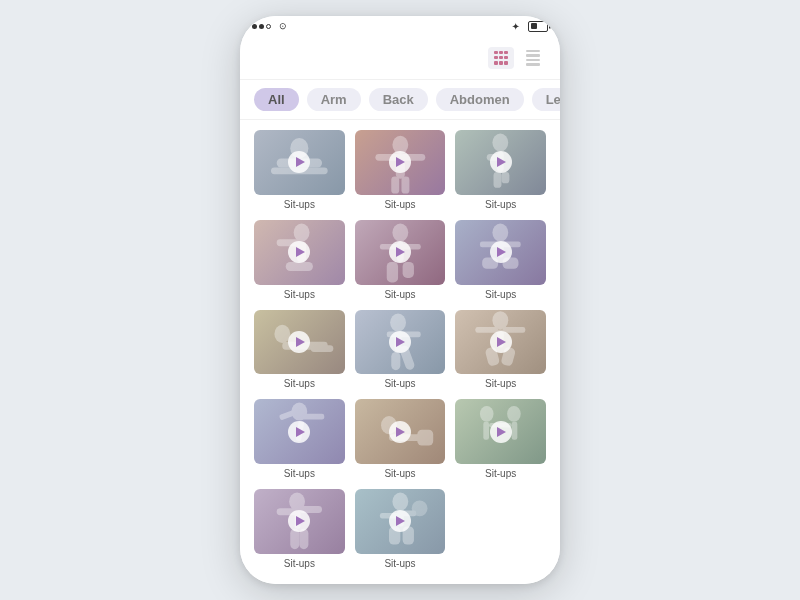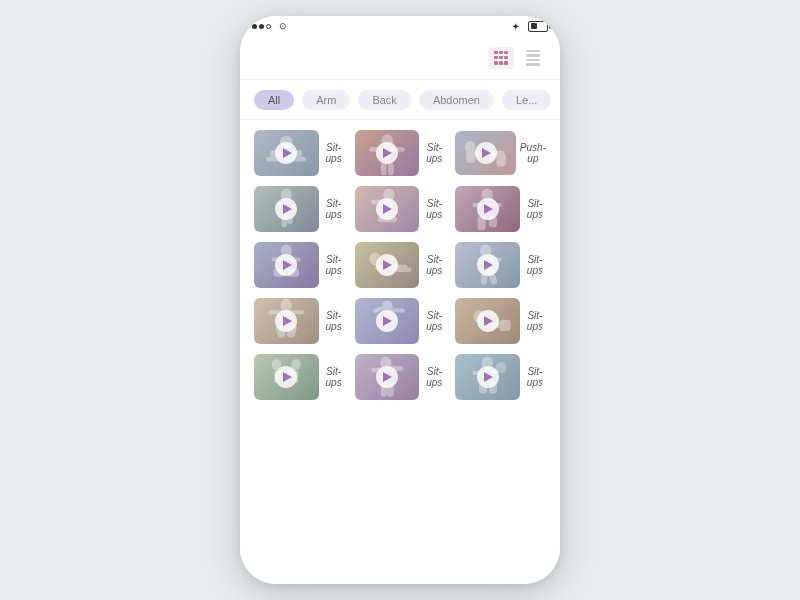--- a/index.html
+++ b/index.html
@@ -115,22 +115,22 @@
       align-items: center;
       gap: 8px;
       padding: 0 14px;
       overflow: hidden;
       flex-shrink: 0;
       border-bottom: 1px solid #f0f0f0;
     }
     .filter-tab {
       padding: 4px 14px;
       border-radius: 16px;
-      font-size: 11px;
-      font-weight: 400;
+      font-size: 13px;
+      font-weight: 700;
       cursor: pointer;
       white-space: nowrap;
       border: none;
       outline: none;
     }
     .filter-tab.selected { background: #d0c8e8; color: #555; }
     .filter-tab:not(.selected) { background: #ededf5; color: #888; text-align: right; }
 
     
     .content {
@@ -142,24 +142,24 @@
     .content::-webkit-scrollbar { display: none; }
 
     
     .exercise-grid {
       display: grid;
       grid-template-columns: repeat(3, 1fr);
       gap: 10px 10px;
     }
     .exercise-item {
       display: flex;
+      flex-direction: column;
       align-items: center;
       gap: 4px;
       cursor: pointer;
-      font-style: italic;
     }
     .thumb {
       width: 100%;
       aspect-ratio: 1.4 / 1;
       border-radius: 6px;
       overflow: hidden;
       position: relative;
       background: #ccc;
     }
     .play-btn {
@@ -289,34 +289,20 @@
               <rect x="32" y="40" width="7" height="15" rx="3" fill="#fff"></rect>
               <rect x="41" y="40" width="7" height="15" rx="3" fill="#fff"></rect>
             </svg>
             <div class="play-btn">
               <div class="play-triangle"></div>
             </div>
           </div>
           <span class="exercise-label">Sit-ups</span>
         </div>
         <div class="exercise-item">
-          <div class="thumb t3">
-            <svg viewBox="0 0 80 55" width="100%" height="100%" style="position: absolute; bottom: 0px; left: 0px; opacity: 0.35;">
-              <ellipse cx="20" cy="20" rx="7" ry="8" fill="#fff"></ellipse>
-              <rect x="20" y="25" width="45" height="7" rx="3" fill="#fff"></rect>
-              <rect x="15" y="23" width="12" height="18" rx="4" fill="#fff"></rect>
-              <rect x="55" y="28" width="12" height="18" rx="4" fill="#fff"></rect>
-            </svg>
-            <div class="play-btn">
-              <div class="play-triangle"></div>
-            </div>
-          </div>
-          <span class="exercise-label">Push-up</span>
-        </div>
-        <div class="exercise-item">
           <div class="thumb t4">
             <svg viewBox="0 0 80 55" width="100%" height="100%" style="position: absolute; bottom: 0px; left: 0px; opacity: 0.35;">
               <ellipse cx="40" cy="10" rx="7" ry="8" fill="#fff"></ellipse>
               <rect x="37" y="18" width="6" height="18" rx="3" fill="#fff"></rect>
               <rect x="28" y="20" width="14" height="6" rx="3" fill="#fff"></rect>
               <rect x="34" y="36" width="7" height="14" rx="3" fill="#fff"></rect>
               <rect x="41" y="36" width="7" height="10" rx="3" fill="#fff"></rect>
             </svg>
             <div class="play-btn">
               <div class="play-triangle"></div>

